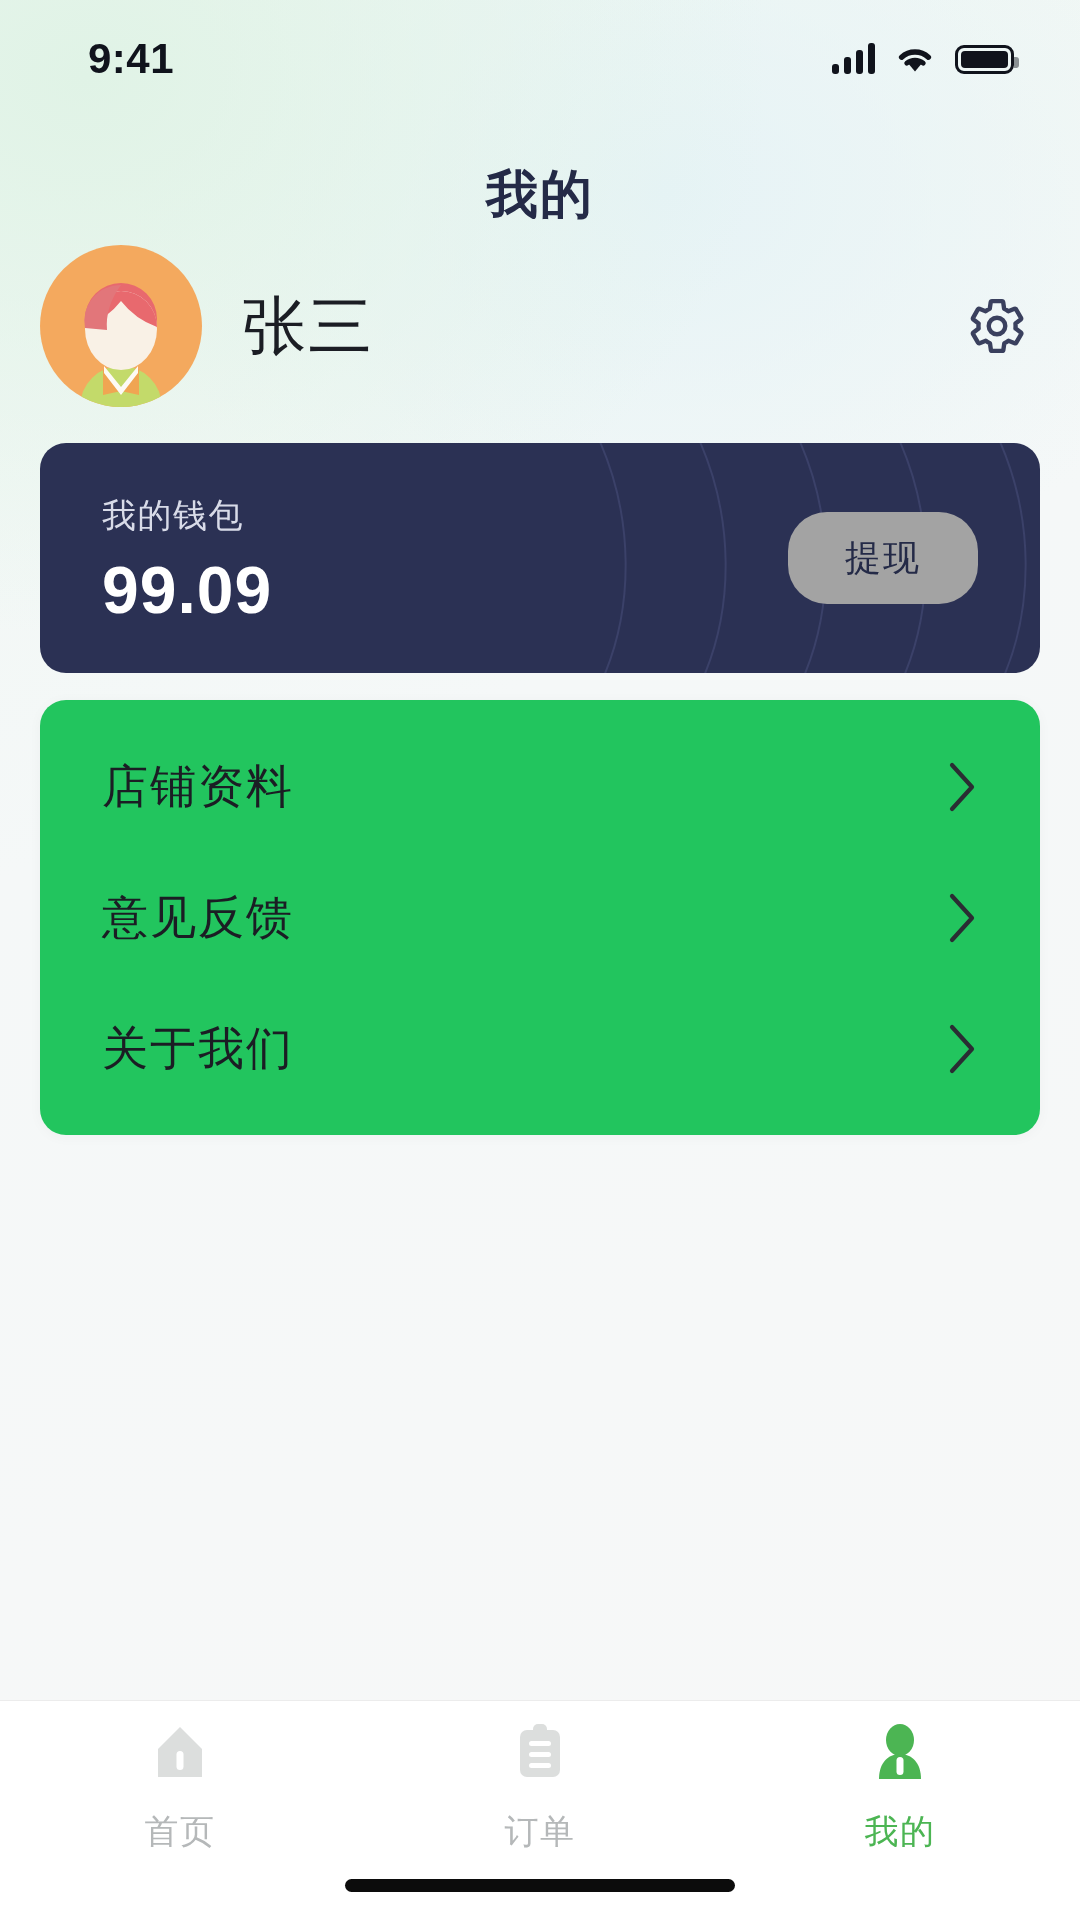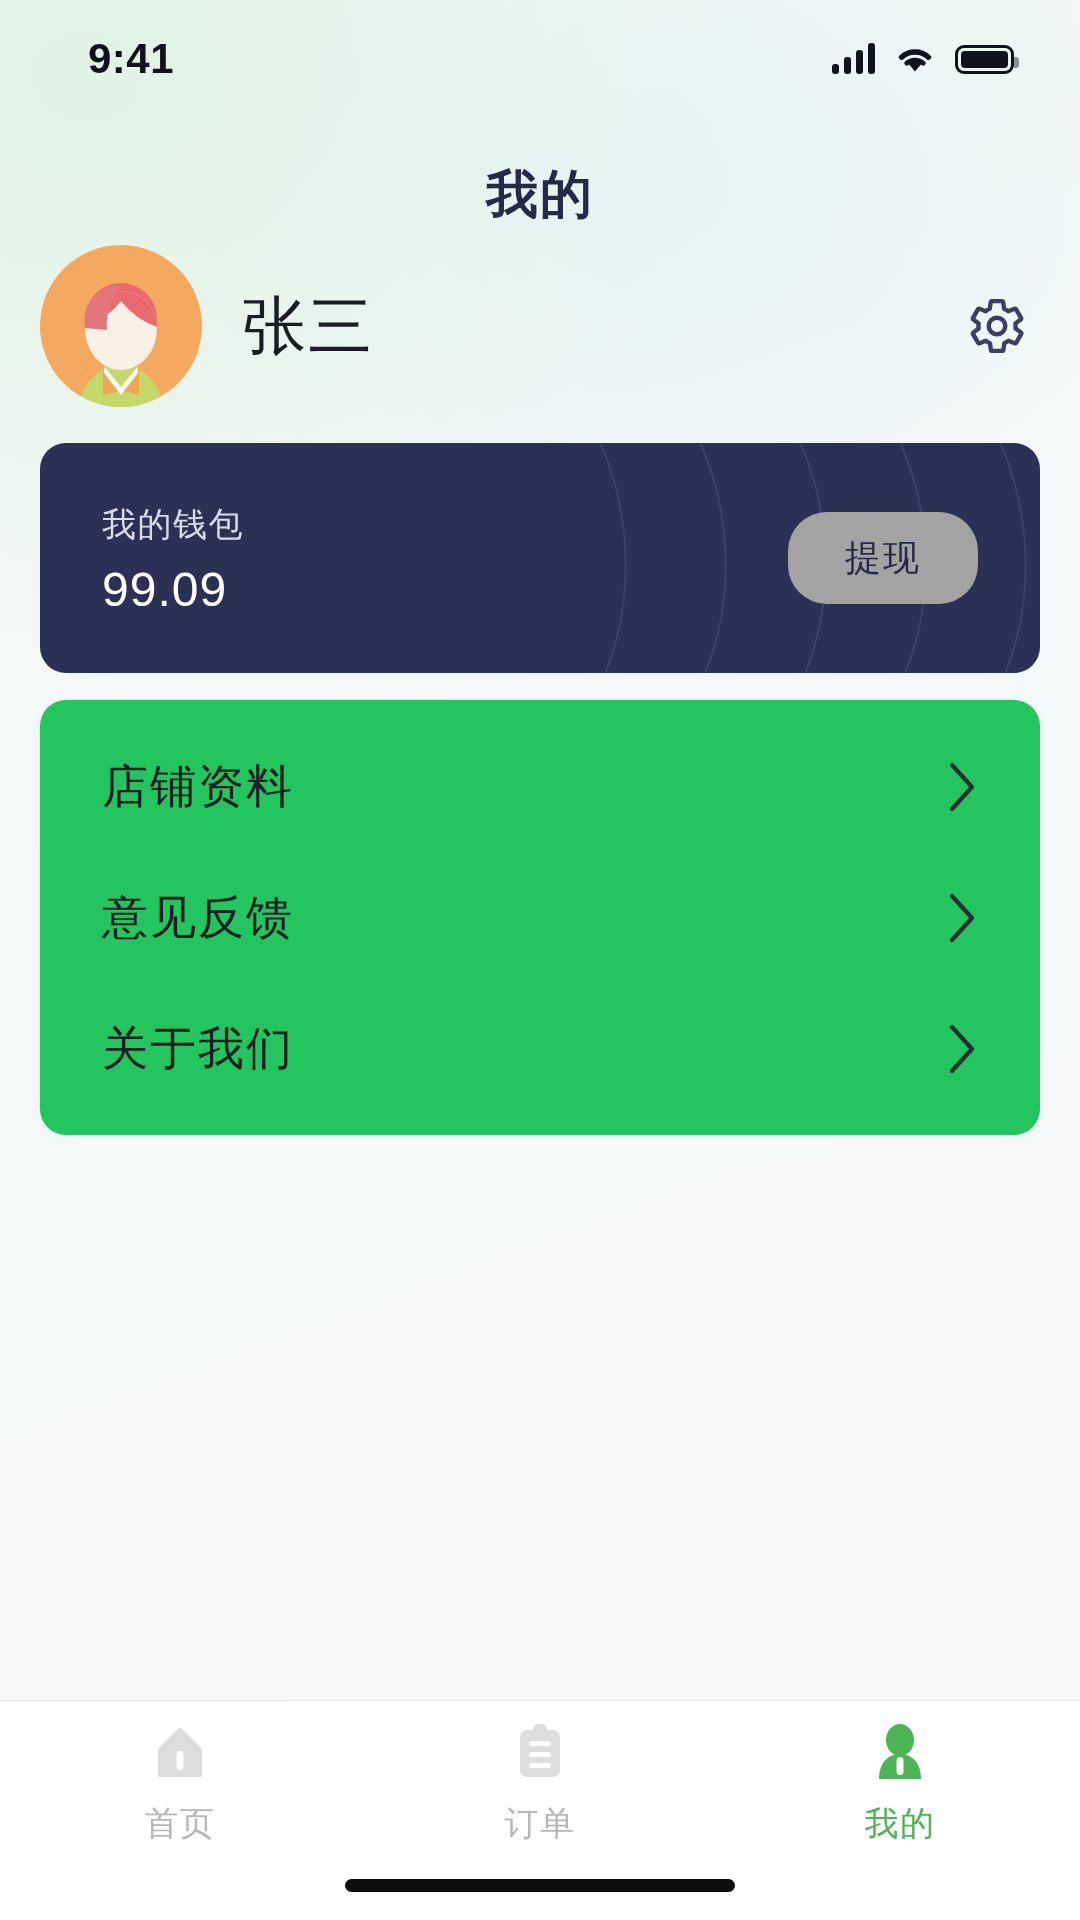--- a/index.html
+++ b/index.html
@@ -74,21 +74,21 @@
     position:absolute; top:443px; left:40px; width:1000px; height:230px;
     background:#2b3154; border-radius:26px; overflow:hidden;
     display:flex; align-items:center;
   }
   .wallet .arcs{ position:absolute; inset:0; pointer-events:none; }
   .wallet-info{ position:relative; padding-left:62px; }
   .wallet-label{
     font-size:34px; color:#d8dbe8; font-weight:500; letter-spacing:1.5px;
   }
   .wallet-amount{
-    margin-top:18px; font-size:48px; font-weight:400; color:#ffffff;
+    margin-top:18px; font-size:66px; font-weight:700; color:#ffffff;
     letter-spacing:1px; line-height:1;
   }
   .withdraw-btn{
     position:absolute; right:62px; top:50%; transform:translateY(-50%);
     width:190px; height:92px; background:#a3a3a3; border-radius:39px;
     border:none; cursor:pointer;
     font-family:inherit; font-size:36px; font-weight:500; color:#242a47;
     letter-spacing:2px;
     display:flex; align-items:center; justify-content:center;
   }
@@ -110,21 +110,21 @@
   .chev{ margin-left:auto; }
 
   
   .tabbar{
     position:absolute; bottom:0; left:0; width:1080px; height:220px;
     background:#ffffff; border-top:1px solid #ececec;
     display:flex; align-items:flex-start;
   }
   .tab{
     flex:1; padding-top:18px;
-    display:flex; flex-direction:column; align-items:center; gap:16px;
+    display:flex; flex-direction:column; align-items:center; gap:24px;
     cursor:pointer;
   }
   .tab-icon{ height:66px; display:flex; align-items:center; justify-content:center; }
   .tab-label{ font-size:34px; letter-spacing:1.5px; }
   .tab.inactive .tab-label{ color:#b5b8b9; }
   .tab.active .tab-label{ color:#4cb553; }
 
   .home-indicator{
     position:absolute; bottom:28px; left:50%; transform:translateX(-50%);
     width:390px; height:13px; background:#0c0c0c; border-radius:7px;

